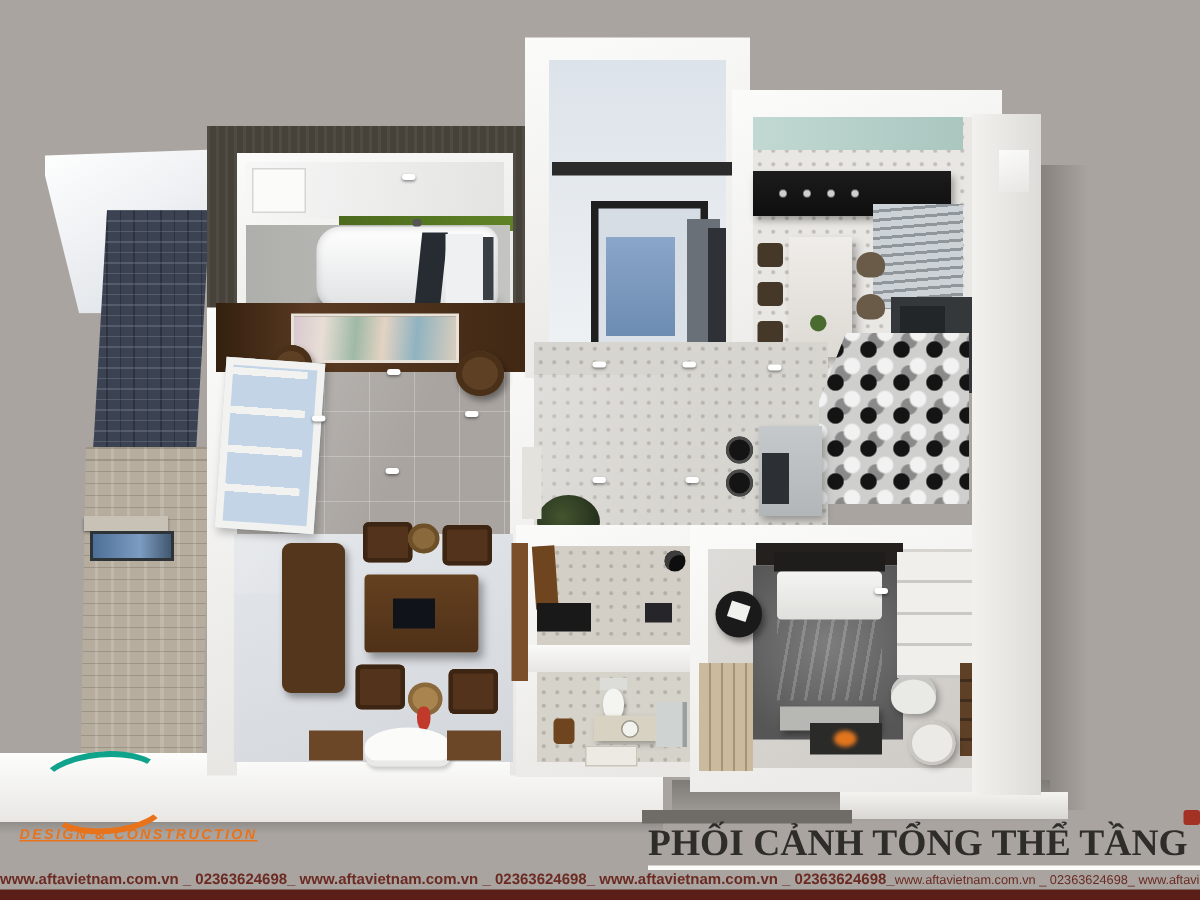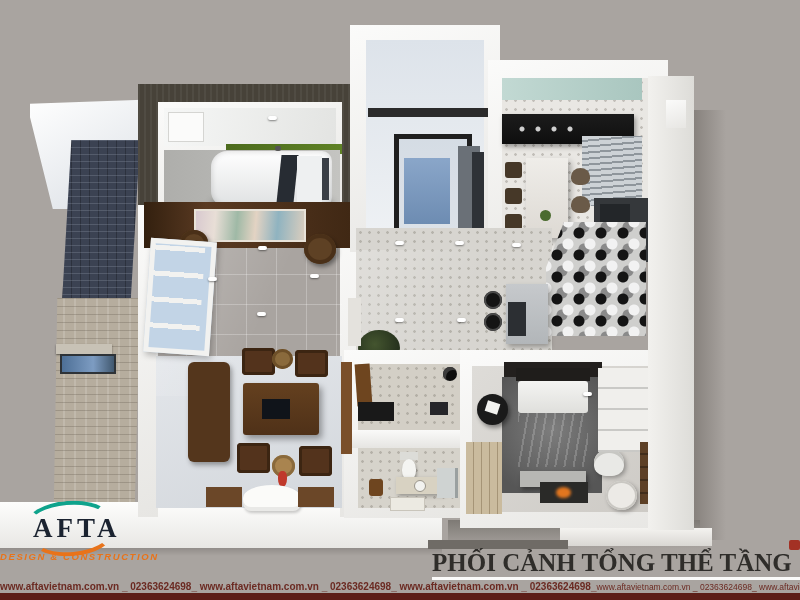--- a/index.html
+++ b/index.html
@@ -220,22 +220,21 @@
   <div class="pill" style="left:257px;top:312px;"></div>
   <div class="pill" style="left:395px;top:241px;"></div>
   <div class="pill" style="left:455px;top:241px;"></div>
   <div class="pill" style="left:512px;top:243px;"></div>
   <div class="pill" style="left:395px;top:318px;"></div>
   <div class="pill" style="left:457px;top:318px;"></div>
   <div class="pill" style="left:583px;top:392px;"></div>
 
   <div class="arc" style="left:26px;top:501px;width:76px;height:32px;border-top-color:#0fa38c;transform:rotate(-5deg);"></div>
   <div class="arc" style="left:32px;top:518px;width:72px;height:30px;border-bottom-color:#e8731a;transform:rotate(-5deg);"></div>
-  <div class="a" id="brand-logo-text" style="left:33px;top:513px;">AFTA</div>
-  <div class="a" id="brand-tagline" style="left:0;top:551px;">DESIGN &amp; CONSTRUCTION</div>
+  <div class="a" id="brand-tagline" style="left:13px;top:551px;text-decoration:underline;">DESIGN &amp; CONSTRUCTION</div>
 
   <div class="a" id="caption-title" style="left:432px;top:549px;width:366px;text-align:center;">PHỐI CẢNH TỔNG THỂ TẦNG 1</div>
   <div class="a" style="left:432px;top:577px;width:368px;height:3px;background:#fbfbfa;"></div>
 
   <div class="a" id="footer-row" style="left:0;top:580px;width:800px;height:13px;line-height:13px;">
     <span>www.aftavietnam.com.vn _ 02363624698_ www.aftavietnam.com.vn _ 02363624698_ www.aftavietnam.com.vn _ 02363624698_</span><span class="reg">www.aftavietnam.com.vn _ 02363624698_ www.aftavietnam.com.vn _ 02363624698_ www.aftavietnam.com.vn _ 02363624698</span>
   </div>
   <div class="a" style="left:0;top:593px;width:800px;height:7px;background:#5c1e18;"></div>
 
 </div>

